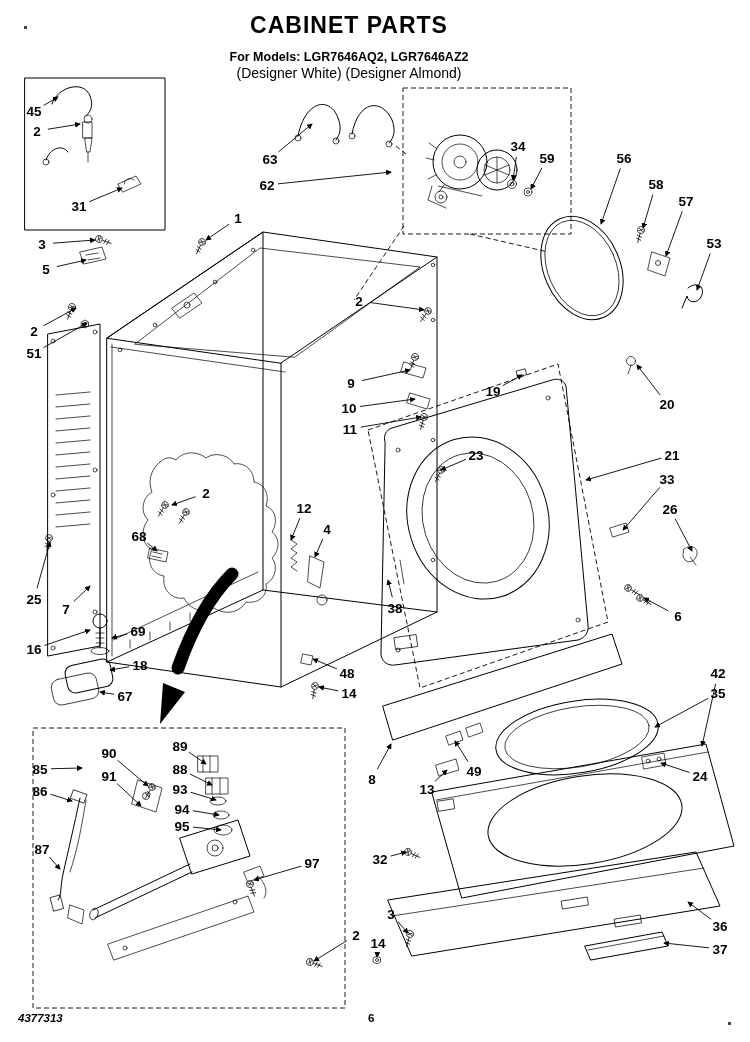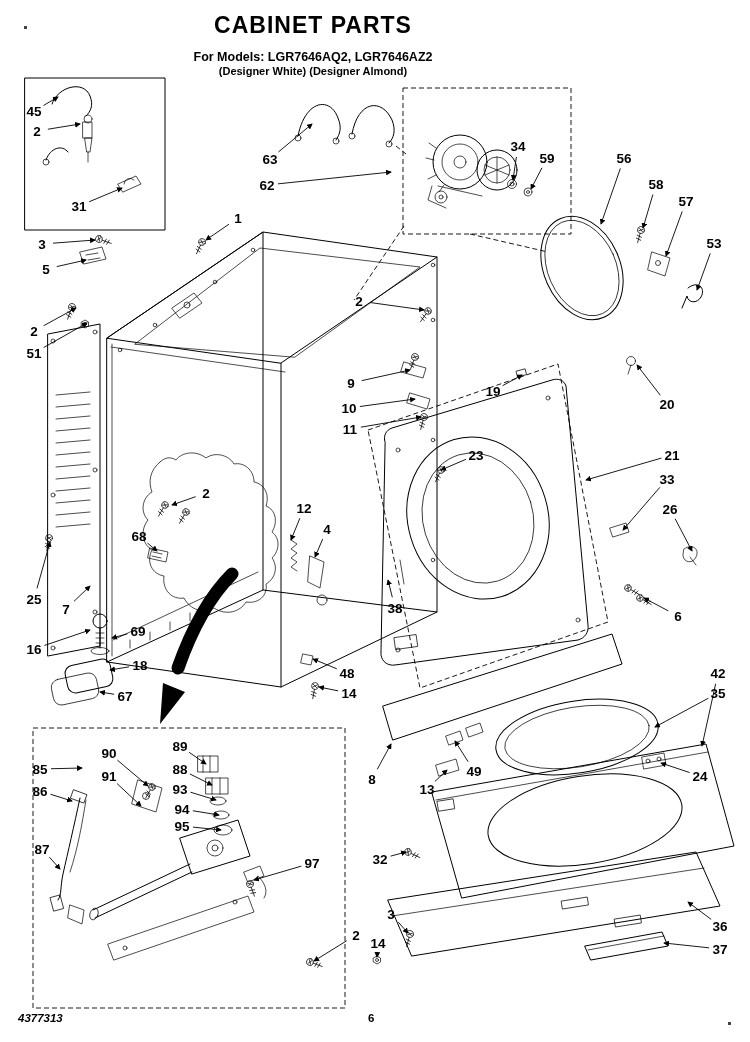--- a/index.html
+++ b/index.html
@@ -1,21 +1,21 @@
 <!DOCTYPE html>
 <html><head>
 <meta charset="utf-8">
 <style>
   html,body{margin:0;padding:0;background:#e8e8e8;}
   .page{position:relative;width:750px;height:1042px;background:#ffffff;overflow:hidden;
         font-family:"Liberation Sans",sans-serif;color:#000;}
-  .hdr{position:absolute;top:12px;left:0;width:626px;text-align:center;line-height:1.15;}
+  .hdr{position:absolute;top:12px;left:0;width:626px;text-align:center;line-height:1.15;padding-left:36px;}
   .hdr .title{font-size:23px;font-weight:bold;letter-spacing:1px;transform:scaleY(1.05);}
   .hdr .models{font-size:12.5px;font-weight:bold;margin-top:12px;}
-  .hdr .finish{font-size:11px;font-weight:bold;text-align:center;}
+  .hdr .finish{font-size:14px;font-weight:normal;text-align:center;}
   .ftr-doc{position:absolute;left:18px;bottom:18px;font-size:11.5px;font-weight:bold;font-style:italic;}
   .ftr-page{position:absolute;left:368px;bottom:18px;font-size:11.5px;font-weight:bold;}
   .print-mark{position:absolute;width:3px;height:3px;background:#444;}
   svg{position:absolute;left:0;top:0;}
   .ln{fill:none;stroke:#000;stroke-width:1;stroke-linecap:round;stroke-linejoin:round;}
   .thin{fill:none;stroke:#000;stroke-width:0.7;stroke-linecap:round;stroke-linejoin:round;}
   .dash{fill:none;stroke:#000;stroke-width:0.9;stroke-dasharray:5 3;}
   .leader{stroke:#000;stroke-width:0.9;fill:none;}
   .callout{font-family:"Liberation Sans",sans-serif;font-size:13.5px;font-weight:bold;
            text-anchor:middle;fill:#000;}

